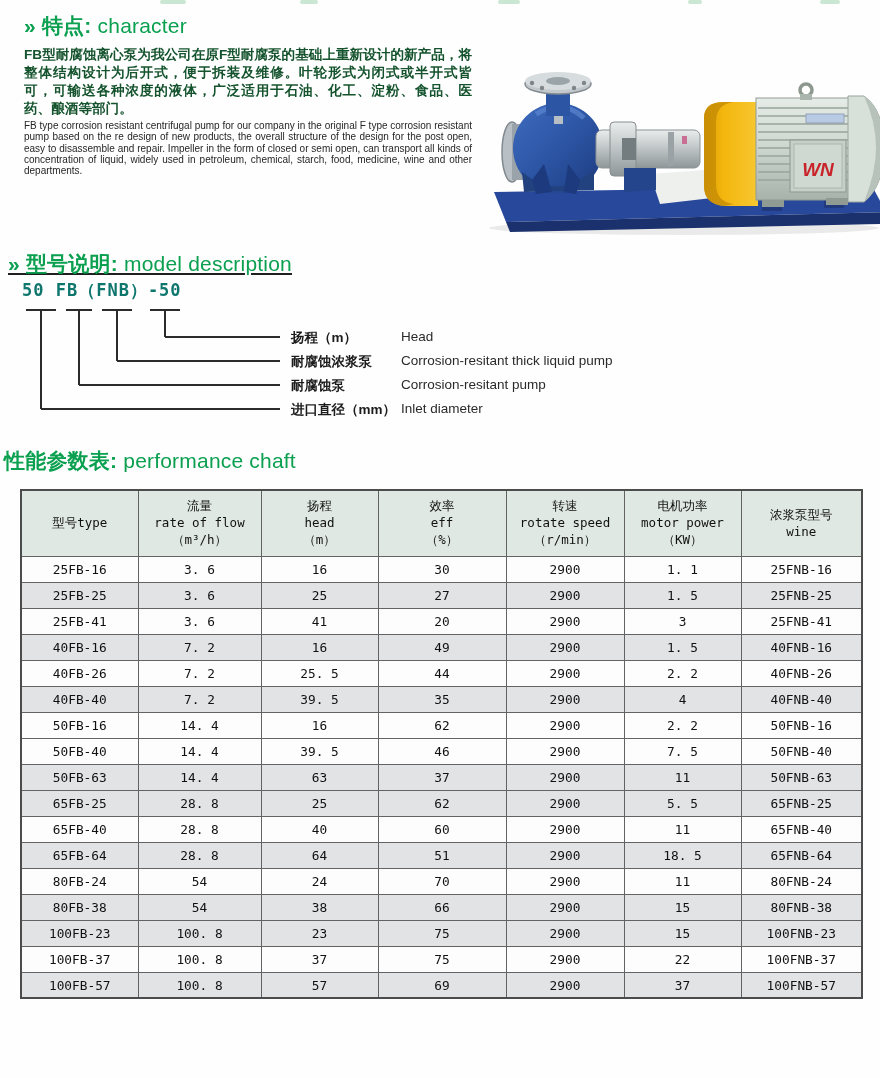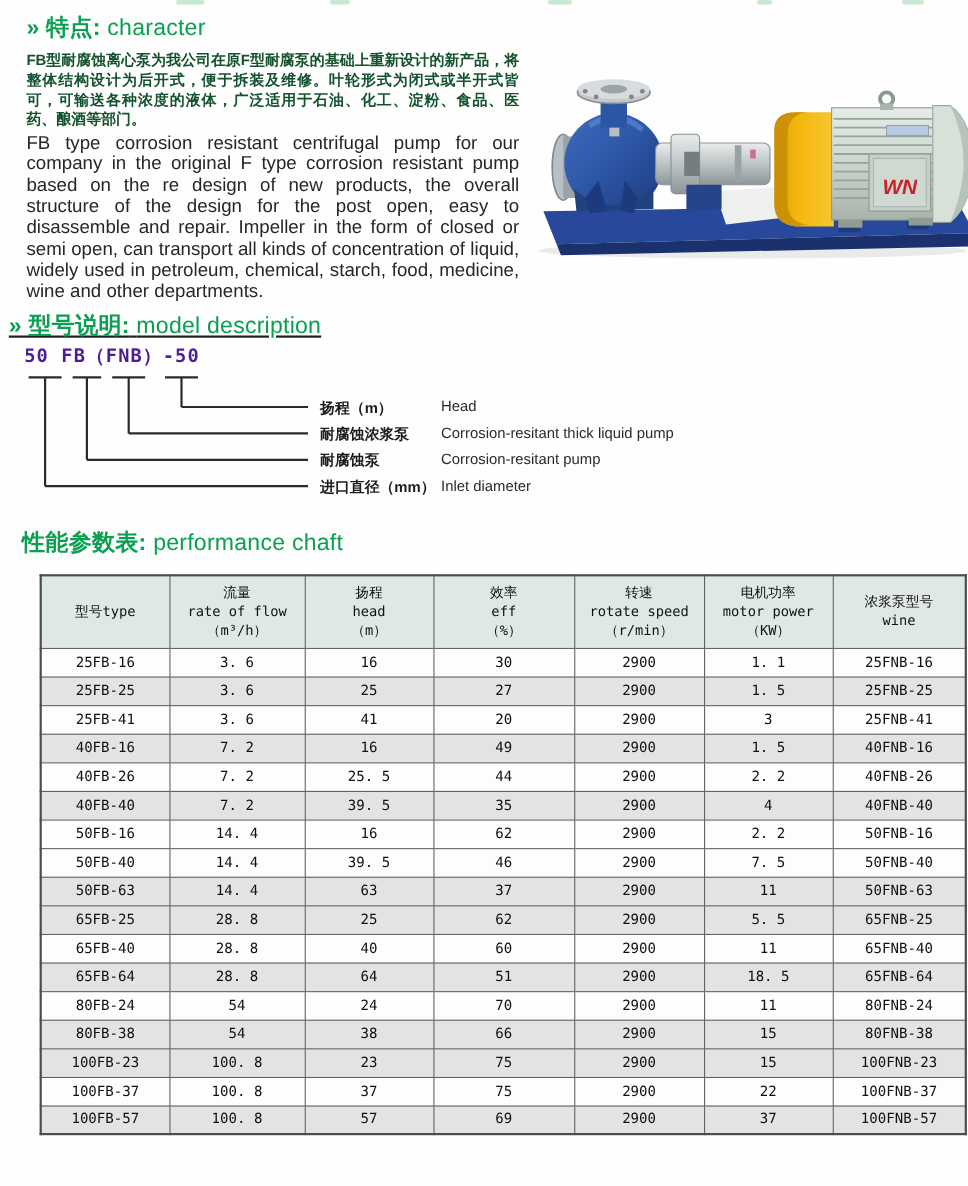--- a/index.html
+++ b/index.html
@@ -24,41 +24,41 @@
 
   
   .character-section { padding: 14px 8px 0 24px; }
   .character-content { display: flex; margin-top: 9px; }
   .text-col { width: 448px; flex: 0 0 448px; }
   .cn-para {
     font-weight: 700; font-size: 13.6px; line-height: 1.32;
     color: #14532d; text-align: justify;
   }
   .en-para {
-    margin-top: 2px; font-size: 17px; line-height: 1.14;
+    margin-top: 2px; font-size: 10px; line-height: 1.14;
     color: #262626; text-align: justify;
   }
   .image-col { flex: 1; display: flex; justify-content: flex-end; }
   .pump-figure { width: 420px; height: 190px; margin-top: 6px; }
 
   
   .model-section { padding: 10px 8px 0 8px; text-decoration: underline; }
   .model-diagram { position: relative; height: 152px; margin-top: 4px; }
   .model-code {
     position: absolute; left: 14px; top: 0;
-    font-size: 17px; font-weight: 600; color: #4c1d95; letter-spacing: 1px;
+    font-size: 17px; font-weight: 600; color: #0f766e; letter-spacing: 1px;
     font-family: "DejaVu Sans Mono", monospace;
   }
   .diagram-lines { position: absolute; left: 0; top: 0; }
   .diagram-label { position: absolute; font-size: 13.5px; white-space: nowrap; }
   .diagram-label .cn { position: absolute; left: 283px; font-weight: 700; color: #1c1c1c; }
   .diagram-label .en { position: absolute; left: 393px; color: #2a2a2a; font-weight: 500; }
 
   
-  .performance-section { padding: 18px 8px 0 16px; }
+  .performance-section { padding: 18px 8px 0 0; }
   .performance-section .section-title { padding-left: 4px; }
   table.perf {
     margin: 17px 0 0 20px;
     width: 841px;
     border-collapse: collapse;
     border: 2px solid #4c4c4c;
     font-family: "DejaVu Sans Mono", monospace;
     table-layout: fixed;
   }
   table.perf th, table.perf td { border: 1px solid #636363; }

